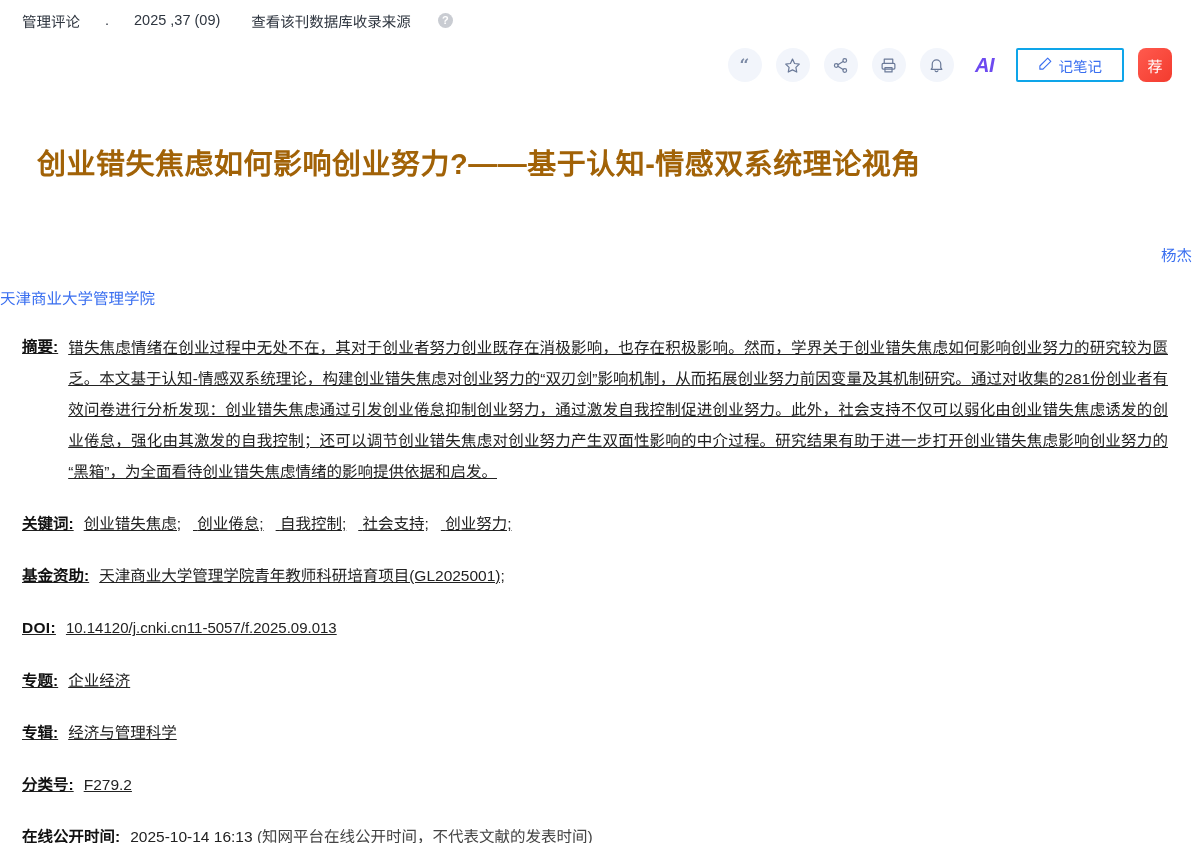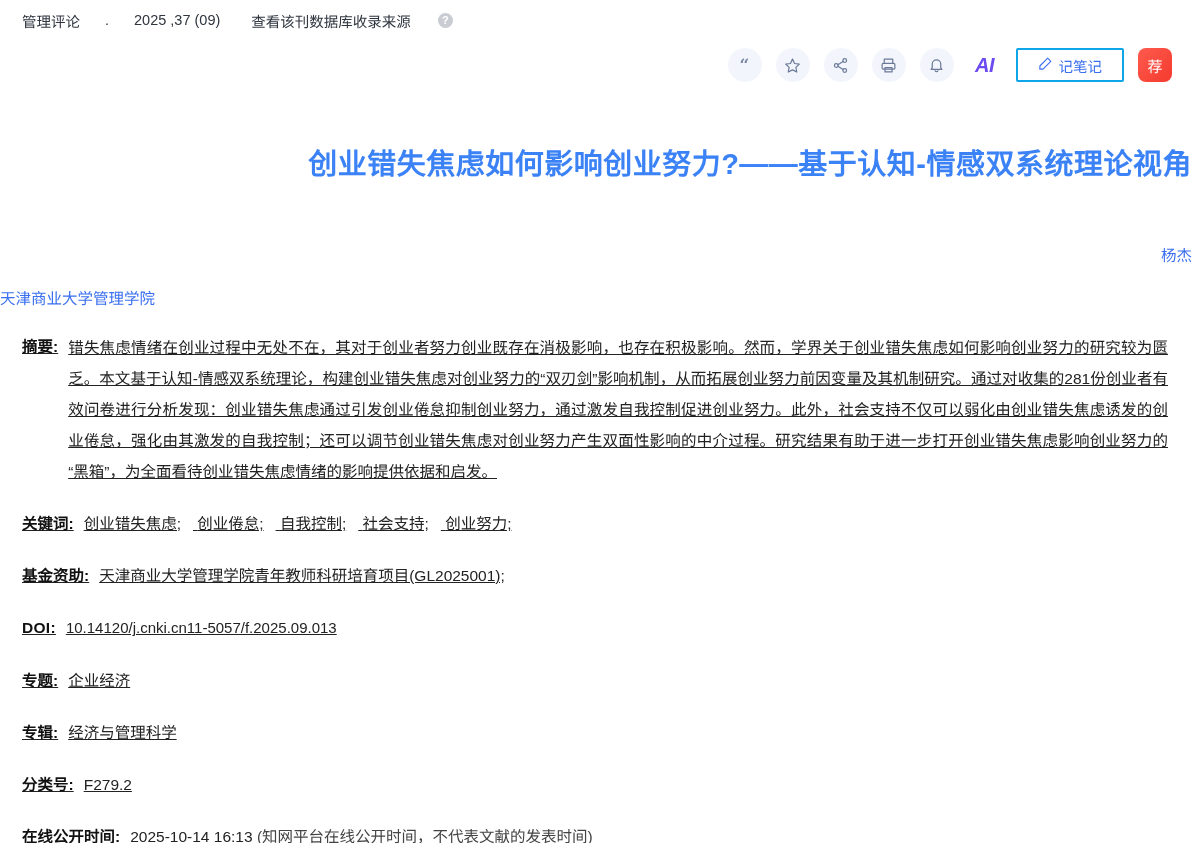--- a/index.html
+++ b/index.html
@@ -115,25 +115,26 @@
     justify-content: center;
     font-size: 15px;
     cursor: pointer;
   }
 
   
   .title {
     position: absolute;
     top: 140px;
     left: 0; right: 0;
-    text-align: right;
+    text-align: left;
     font-size: 29px;
     font-weight: bold;
-    color: #3b82f6;
+    color: #a16207;
     letter-spacing: 0.5px;
+    padding-left: 37px;
   }
   .authors {
     position: absolute;
     top: 243px;
     left: 0; right: 0;
     text-align: right;
     font-size: 15.5px;
     color: #3a6ff0;
     padding-left: 24px;
   }

